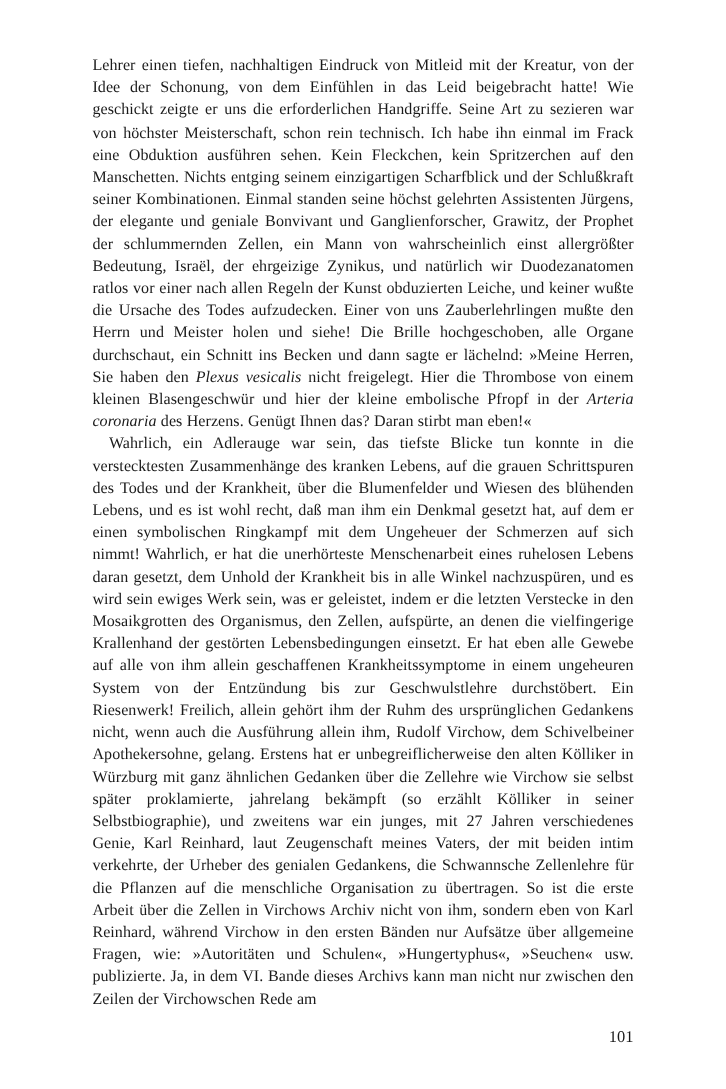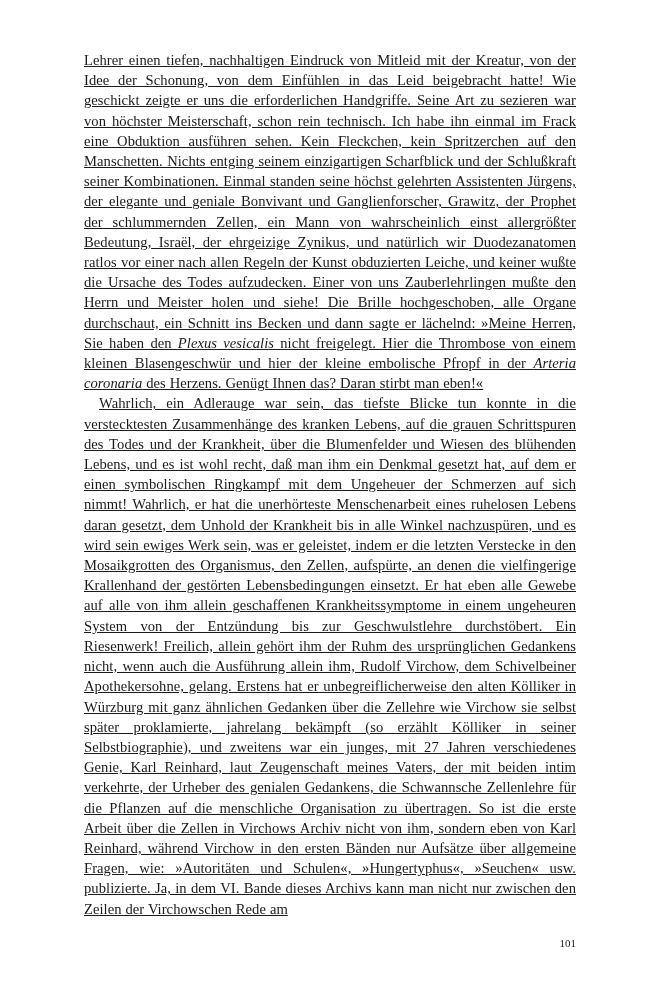--- a/index.html
+++ b/index.html
@@ -14,21 +14,20 @@
     color: #1a1a1a;
     overflow: hidden;
   }
   .book-page {
     position: relative;
     width: 660px;
     height: 990px;
     box-sizing: border-box;
     padding: 50px 84px 0 84px;
     background: #ffffff;
-    text-decoration: underline;
   }
   .text-block {
     font-size: 14.6px;
     line-height: 20.2px;
     text-align: justify;
     letter-spacing: 0.05px;
     word-spacing: 0.2px;
   }
   .para {
     margin: 0;
@@ -37,21 +36,21 @@
   .para.indent {
     text-indent: 15px;
   }
   .italic {
     font-style: italic;
   }
   .page-number {
     position: absolute;
     top: 936px;
     right: 84px;
-    font-size: 11px;
+    font-size: 15px;
     line-height: 14px;
     color: #1a1a1a;
   }
 </style>
 </head>
 <body>
 
 <div class="book-page">
   <div class="text-block">
       <p class="para"><span>Lehrer einen tiefen, nachhaltigen Eindruck von Mitleid mit der Kreatur, von der Idee der Schonung, von dem Einfühlen in das Leid beigebracht hatte! Wie geschickt zeigte er uns die erforderlichen Handgriffe. Seine Art zu sezieren war von höchster Meisterschaft, schon rein technisch. Ich habe ihn einmal im Frack eine Obduktion ausführen sehen. Kein Fleckchen, kein Spritzerchen auf den Manschetten. Nichts entging seinem einzigartigen Scharfblick und der Schlußkraft seiner Kombinationen. Einmal standen seine höchst gelehrten Assistenten Jürgens, der elegante und geniale Bonvivant und Ganglienforscher, Grawitz, der Prophet der schlummernden Zellen, ein Mann von wahrscheinlich einst allergrößter Bedeutung, Israël, der ehrgeizige Zynikus, und natürlich wir Duodezanatomen ratlos vor einer nach allen Regeln der Kunst obduzierten Leiche, und keiner wußte die Ursache des Todes aufzudecken. Einer von uns Zauberlehrlingen mußte den Herrn und Meister holen und siehe! Die Brille hochgeschoben, alle Organe durchschaut, ein Schnitt ins Becken und dann sagte er lächelnd: »Meine Herren, Sie haben den </span><span class="italic">Plexus vesicalis</span><span> nicht freigelegt. Hier die Thrombose von einem kleinen Blasengeschwür und hier der kleine embolische Pfropf in der </span><span class="italic">Arteria coronaria</span><span> des Herzens. Genügt Ihnen das? Daran stirbt man eben!«</span></p>

